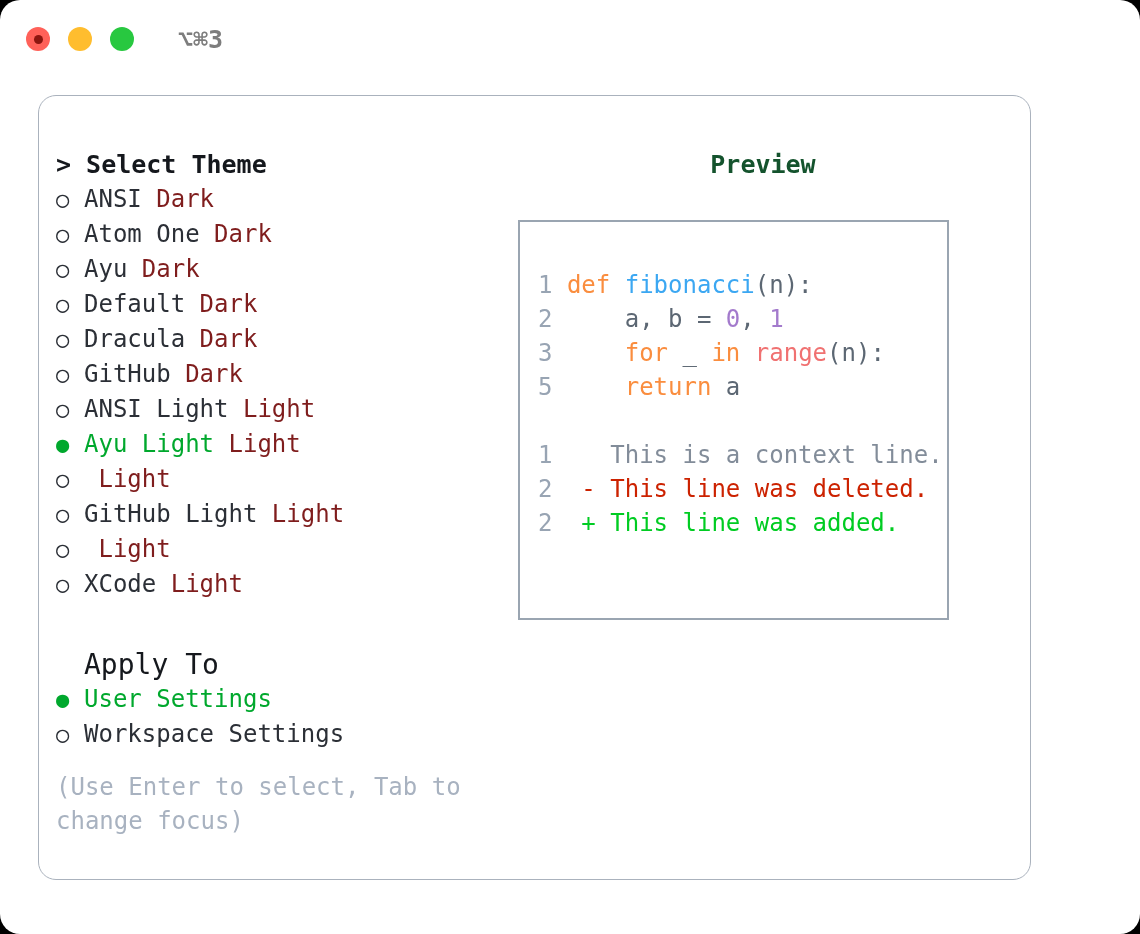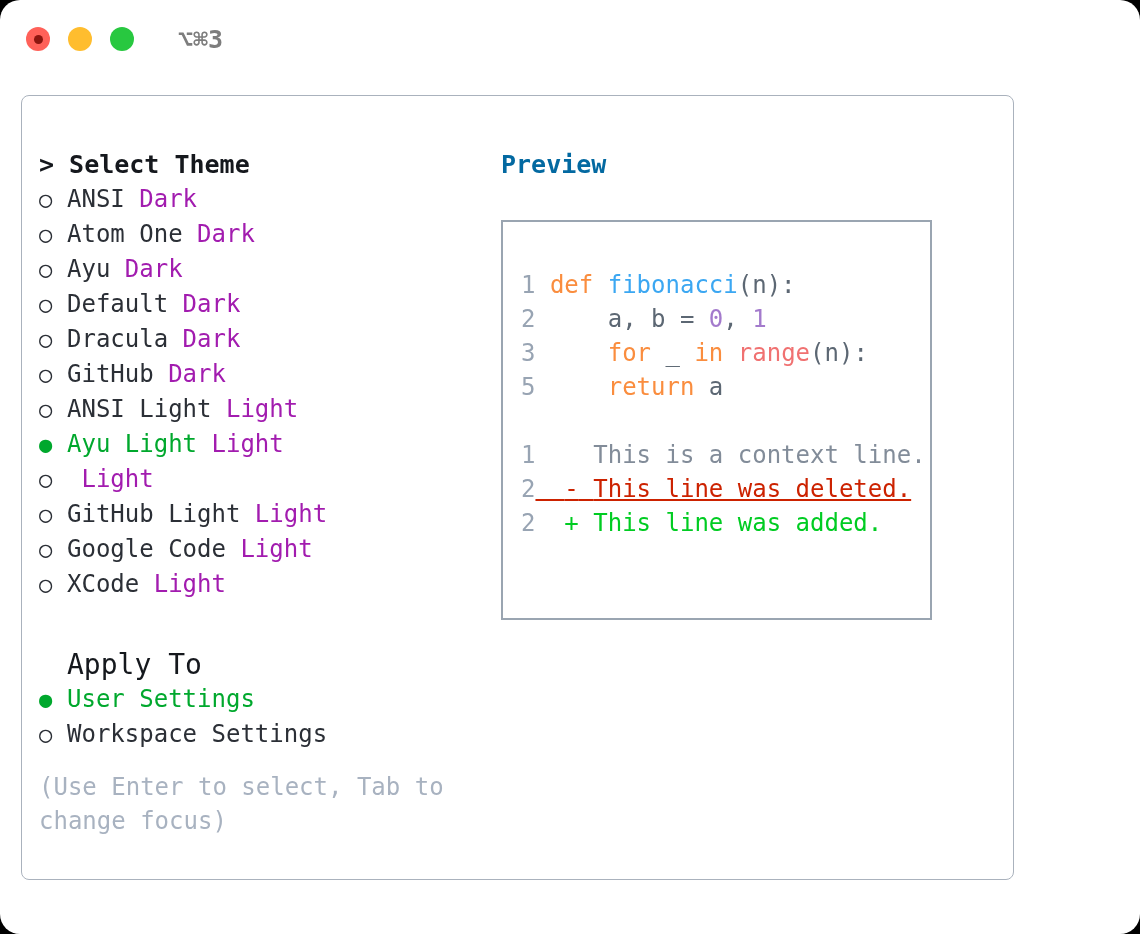--- a/index.html
+++ b/index.html
@@ -66,27 +66,27 @@
     font-size: 25px;
     font-weight: bold;
     color: #7d7d7d;
     letter-spacing: 0px;
     line-height: 1;
   }
 
   
   .panel {
     position: absolute;
-    left: 21px;
+    left: 38px;
     top: 95px;
     width: 993px;
     height: 785px;
     box-sizing: border-box;
     border: 1px solid #aab2bd;
-    border-radius: 8px;
+    border-radius: 18px;
     background: #ffffff;
   }
 
   .panel-inner {
     position: absolute;
     left: 0; top: 0;
     width: 100%; height: 100%;
   }
 
   
@@ -115,21 +115,21 @@
   .marker {
     display: inline-block;
     width: 28px;
     flex: 0 0 28px;
     color: #2b2f36;
     font-size: 22px;
   }
   .marker.sel { color: #00a82d; }
   .opt-label { color: #2b2f36; }
   .opt-label.sel { color: #00a82d; }
-  .opt-variant { color: #a21caf; }
+  .opt-variant { color: #7f1d1d; }
 
   .section-gap { height: 46px; }
 
   .section-header {
     font-size: 28px;
     color: #15181d;
     line-height: 34px;
     padding-left: 28px;
     white-space: pre;
   }
@@ -146,22 +146,23 @@
   
   .right-col {
     position: absolute;
     left: 479px;
     top: 52px;
     width: 490px;
   }
   .preview-title {
     font-size: 25px;
     font-weight: bold;
-    color: #0369a1;
-    line-height: 34px;
+    color: #14532d;
+    line-height: 34px;
+    text-align: center;
   }
 
   .preview-box {
     margin-top: 38px;
     width: 431px;
     height: 400px;
     box-sizing: border-box;
     border: 2px solid #9aa5b1;
     background: #ffffff;
     padding: 46px 0 0 18px;
@@ -175,21 +176,21 @@
   .lnum   { color: #98a4b3; }
   .kw     { color: #fa8d3e; }
   .fn     { color: #3ba7f2; }
   .num    { color: #a37acc; }
   .builtin{ color: #f07171; }
   .plain  { color: #5c6773; margin-top: 48px; }
   .punct  { color: #5c6773; }
 
   .diff-gap { height: 34px; }
   .diff-ctx { color: #828c99; }
-  .diff-del { color: #cc2200; text-decoration: underline; }
+  .diff-del { color: #cc2200; }
   .diff-add { color: #00cc22; }
 </style>
 </head>
 <body>
 
 <div class="window">
 
   <div class="titlebar">
     <div class="dots">
       <span class="dot dot-close"></span>
@@ -210,21 +211,21 @@
             <div class="opt-row"><span class="marker">○</span><span class="opt-label">ANSI</span><span class="opt-variant"> Dark</span></div>
             <div class="opt-row"><span class="marker">○</span><span class="opt-label">Atom One</span><span class="opt-variant"> Dark</span></div>
             <div class="opt-row"><span class="marker">○</span><span class="opt-label">Ayu</span><span class="opt-variant"> Dark</span></div>
             <div class="opt-row"><span class="marker">○</span><span class="opt-label">Default</span><span class="opt-variant"> Dark</span></div>
             <div class="opt-row"><span class="marker">○</span><span class="opt-label">Dracula</span><span class="opt-variant"> Dark</span></div>
             <div class="opt-row"><span class="marker">○</span><span class="opt-label">GitHub</span><span class="opt-variant"> Dark</span></div>
             <div class="opt-row"><span class="marker">○</span><span class="opt-label">ANSI Light</span><span class="opt-variant"> Light</span></div>
             <div class="opt-row"><span class="marker sel">●</span><span class="opt-label sel">Ayu Light</span><span class="opt-variant"> Light</span></div>
             <div class="opt-row"><span class="marker">○</span><span class="opt-variant"> Light</span></div>
             <div class="opt-row"><span class="marker">○</span><span class="opt-label">GitHub Light</span><span class="opt-variant"> Light</span></div>
-            <div class="opt-row"><span class="marker">○</span><span class="opt-label">Google Code</span><span class="opt-variant"> Light</span></div>
+            <div class="opt-row"><span class="marker">○</span><span class="opt-variant"> Light</span></div>
             <div class="opt-row"><span class="marker">○</span><span class="opt-label">XCode</span><span class="opt-variant"> Light</span></div>
           </div>
 
         <div class="section-gap"></div>
 
         <div class="section-header">Apply To</div>
 
         <div id="apply-list">
             <div class="opt-row"><span class="marker sel">●</span><span class="opt-label sel">User Settings</span></div>
             <div class="opt-row"><span class="marker">○</span><span class="opt-label">Workspace Settings</span></div>

